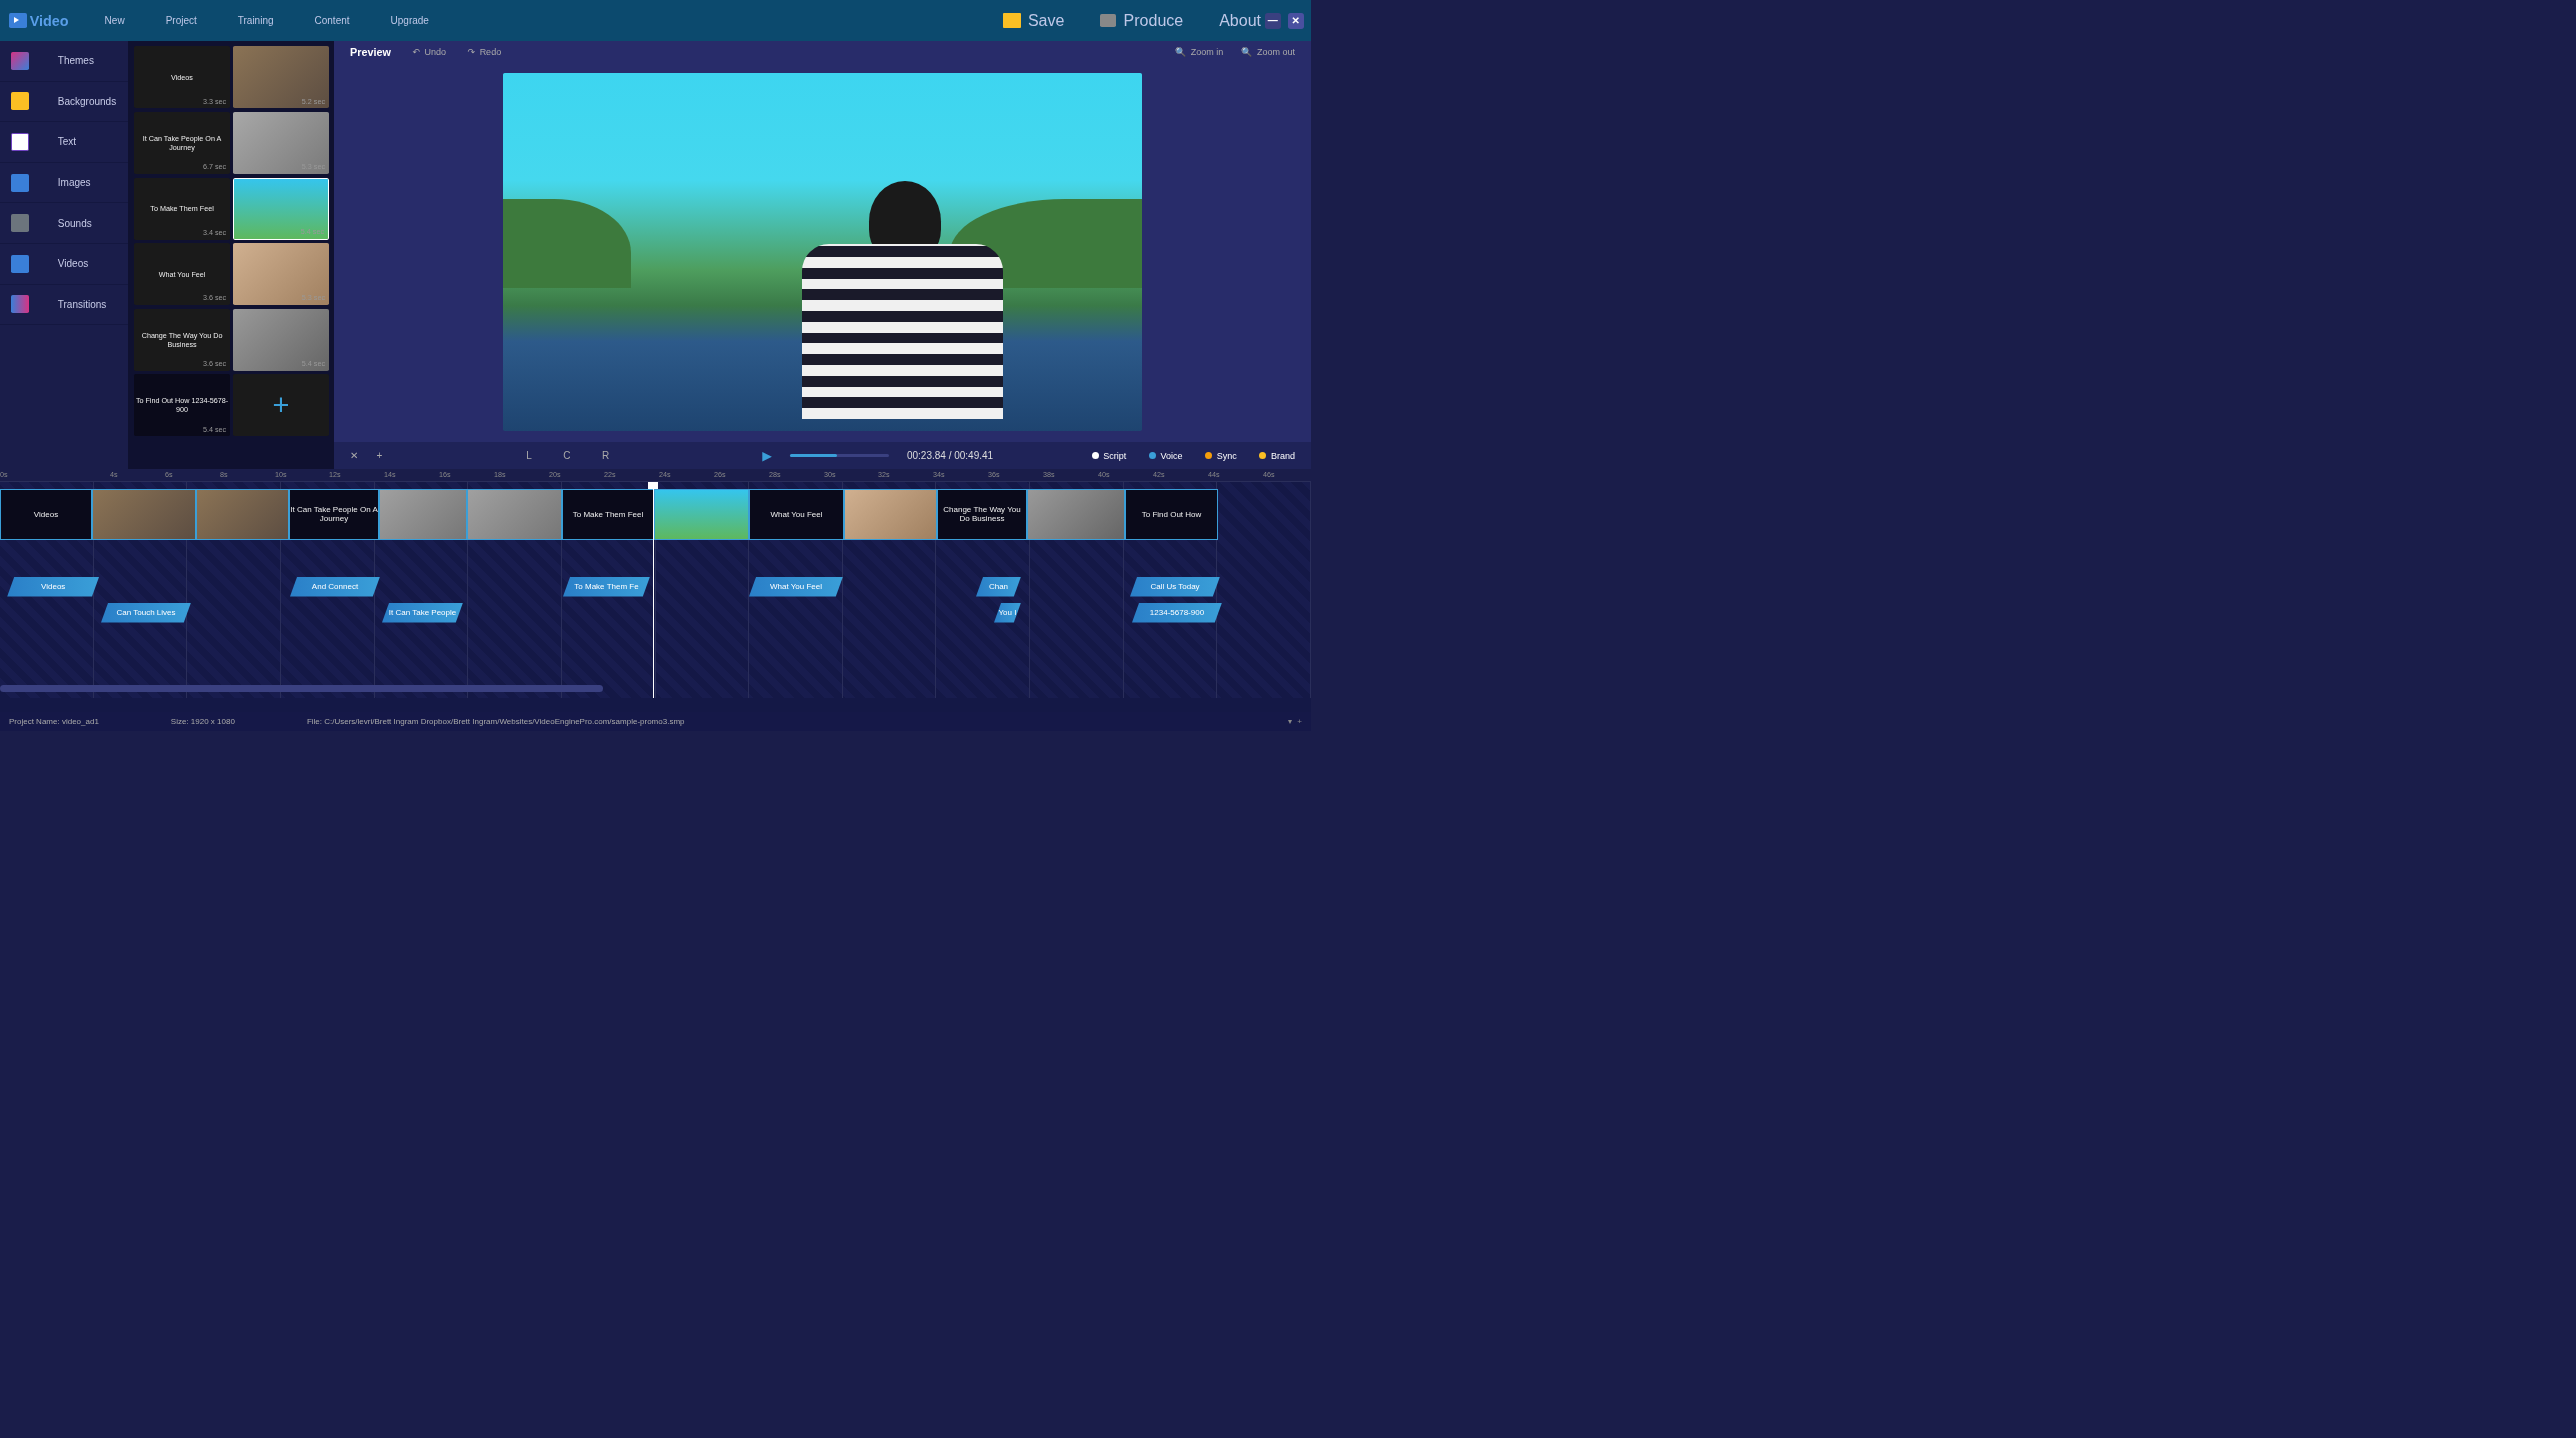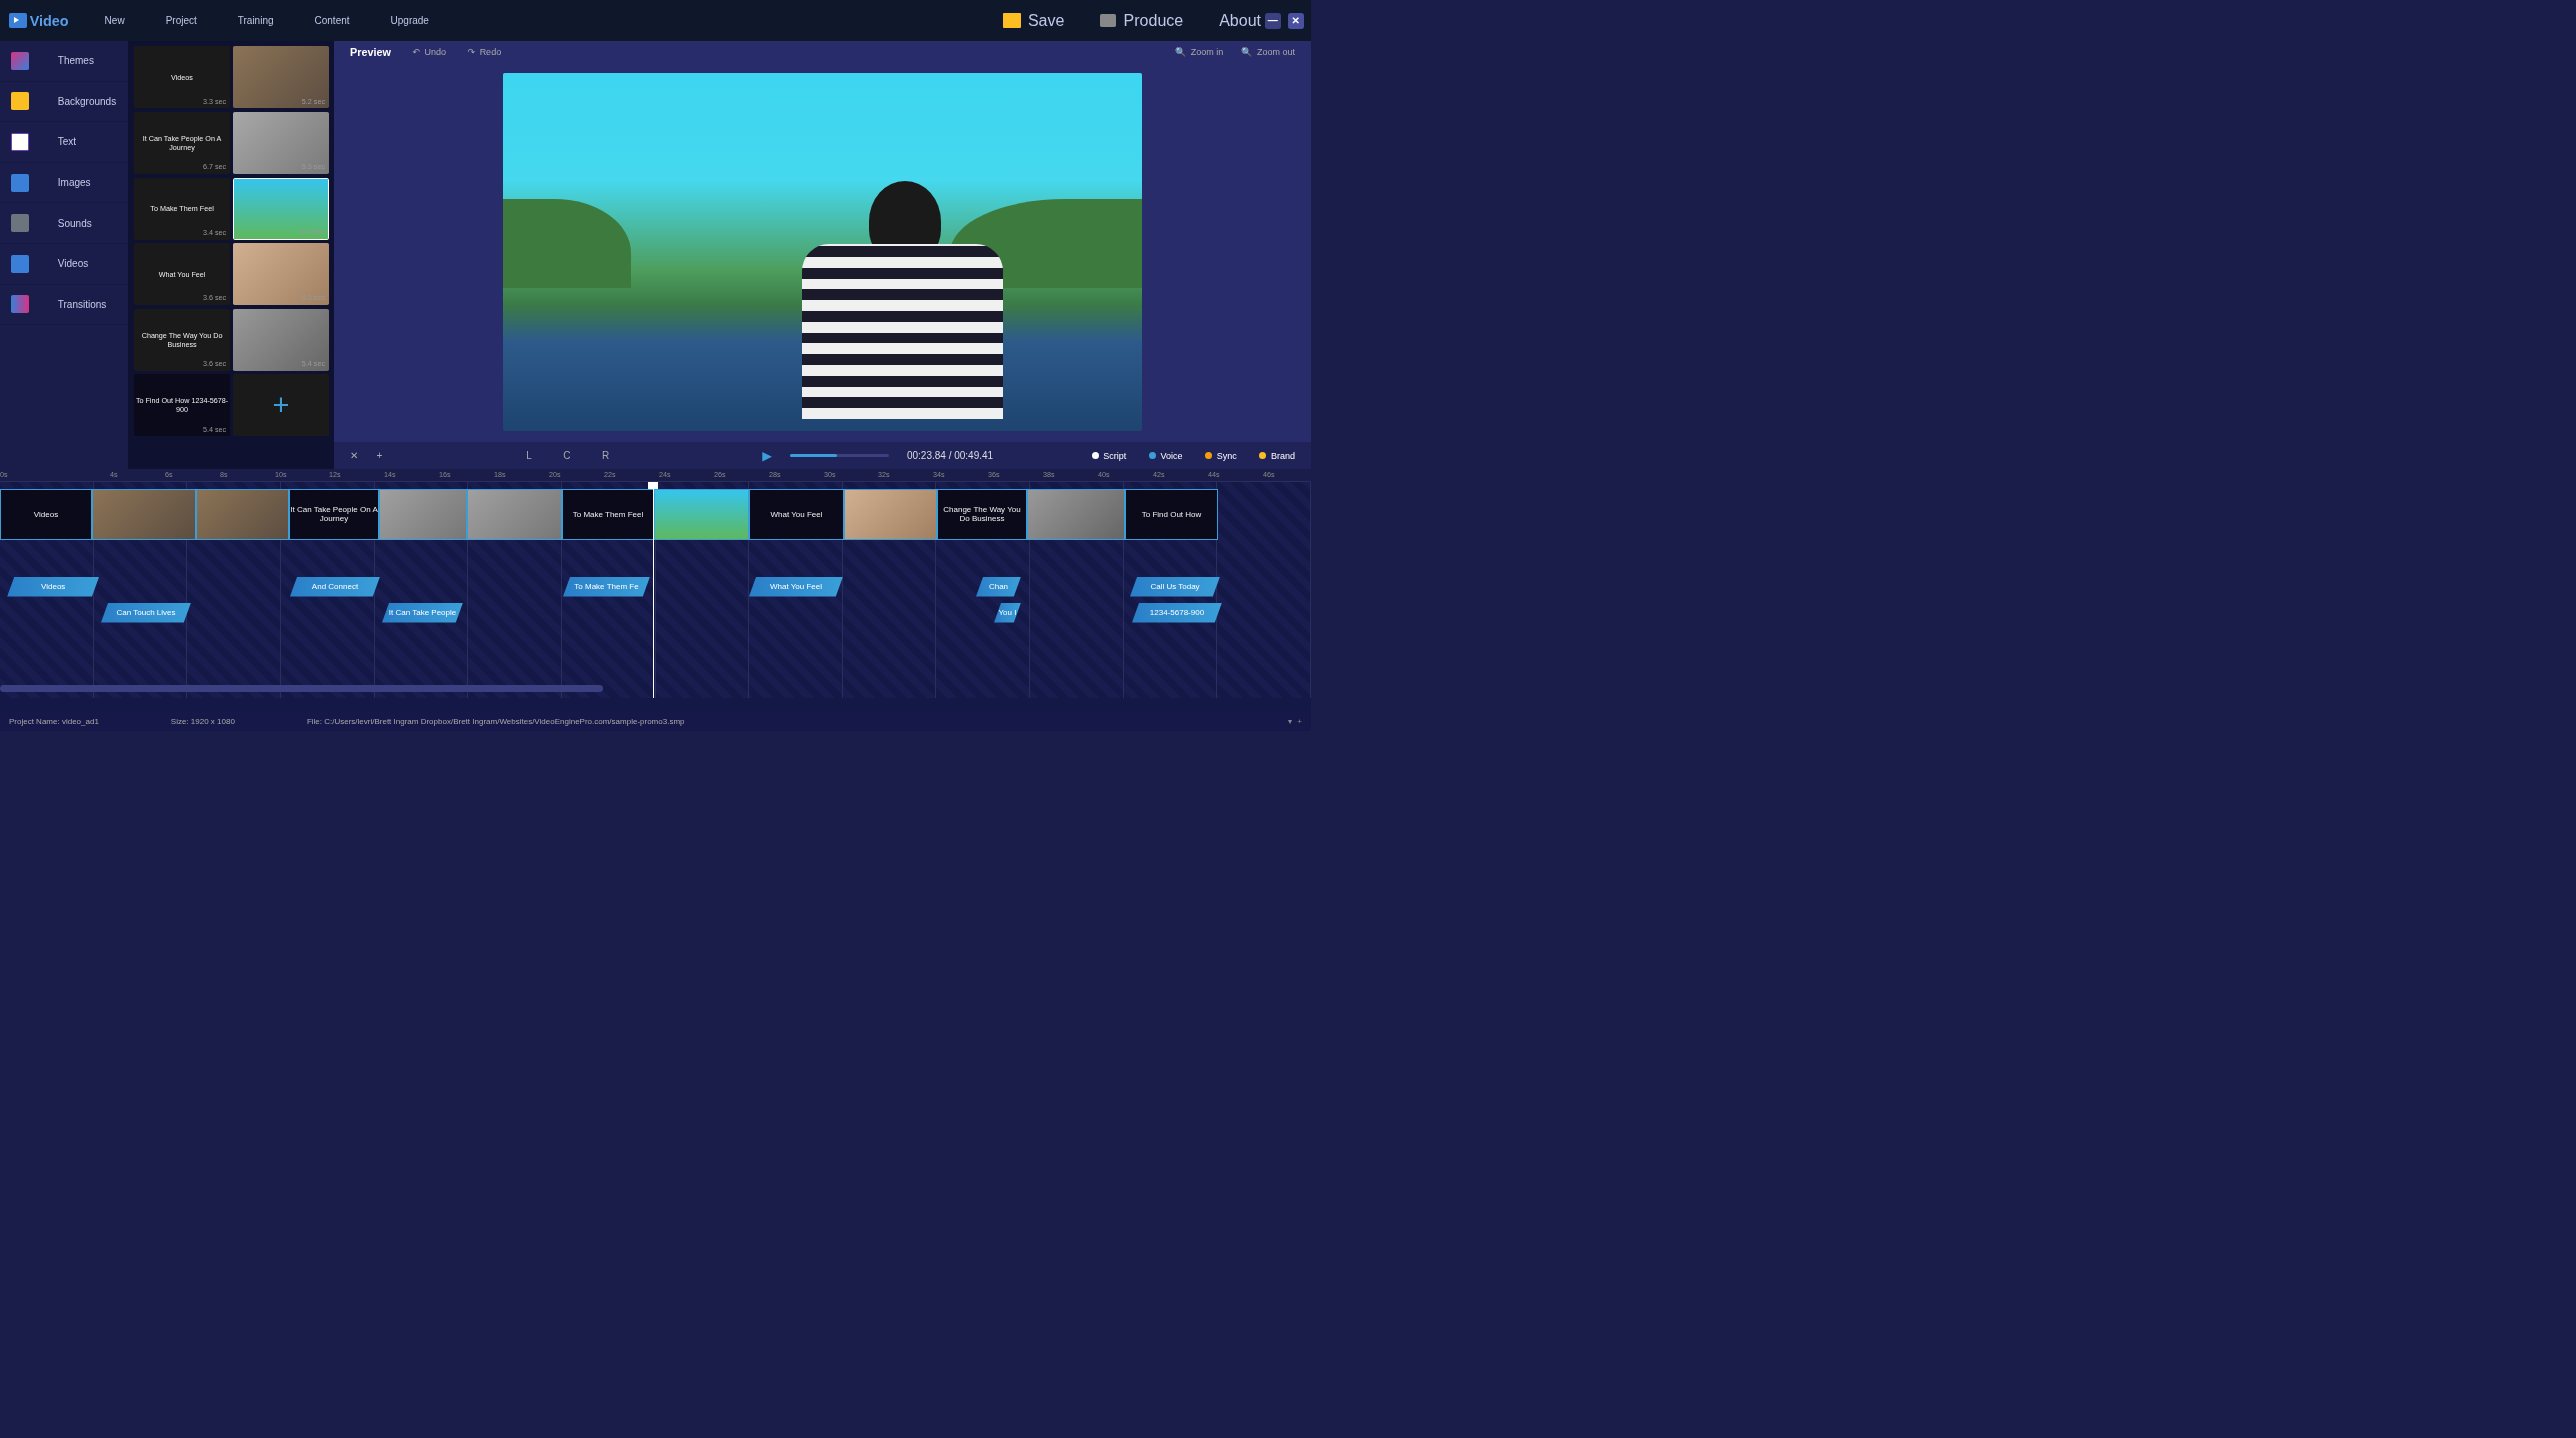--- a/index.html
+++ b/index.html
@@ -1,17 +1,17 @@
 <!DOCTYPE html>
 <html style="font-size:14.4px"><head>
 <meta charset="utf-8">
 <style>
 *{margin:0;padding:0;box-sizing:border-box}
 body{font-family:Arial,sans-serif;background:#1a1d4a;color:#fff;overflow:hidden;width:1311px;height:731px;font-size:9px}
-.titlebar{height:41px;background:#0f172a;display:flex;align-items:center;padding:8px 9px;position:relative}
+.titlebar{height:41px;background:#0c4a6e;display:flex;align-items:center;padding:8px 9px;position:relative}
 .logo{display:flex;align-items:center;gap:2.7px;margin-right:36px}
 .logo-icon{width:18px;height:14.4px;background:#3a7fd8;border-radius:1.8px;position:relative}
 .logo-icon::before{content:"";position:absolute;left:4.5px;top:3.6px;border-left:5.4px solid #fff;border-top:3.6px solid transparent;border-bottom:3.6px solid transparent}
 .logo-text{font-size:14.4px;font-weight:bold;color:#5a9ee8}
 .mainmenu{display:flex;gap:41px}
 .mainmenu-item{font-size:10px;color:#bfc8e8;cursor:pointer}
 .right-actions{position:absolute;right:50px;display:flex;gap:36px;align-items:center}
 .action-btn{display:flex;align-items:center;gap:7.2px;cursor:pointer;font-size:16px;color:#bfc8e8}
 .save-icon{width:18px;height:14.4px;background:#fbbf24;border-radius:0.9px}
 .produce-icon{width:16px;height:12.6px;background:#888;border-radius:1.8px}

